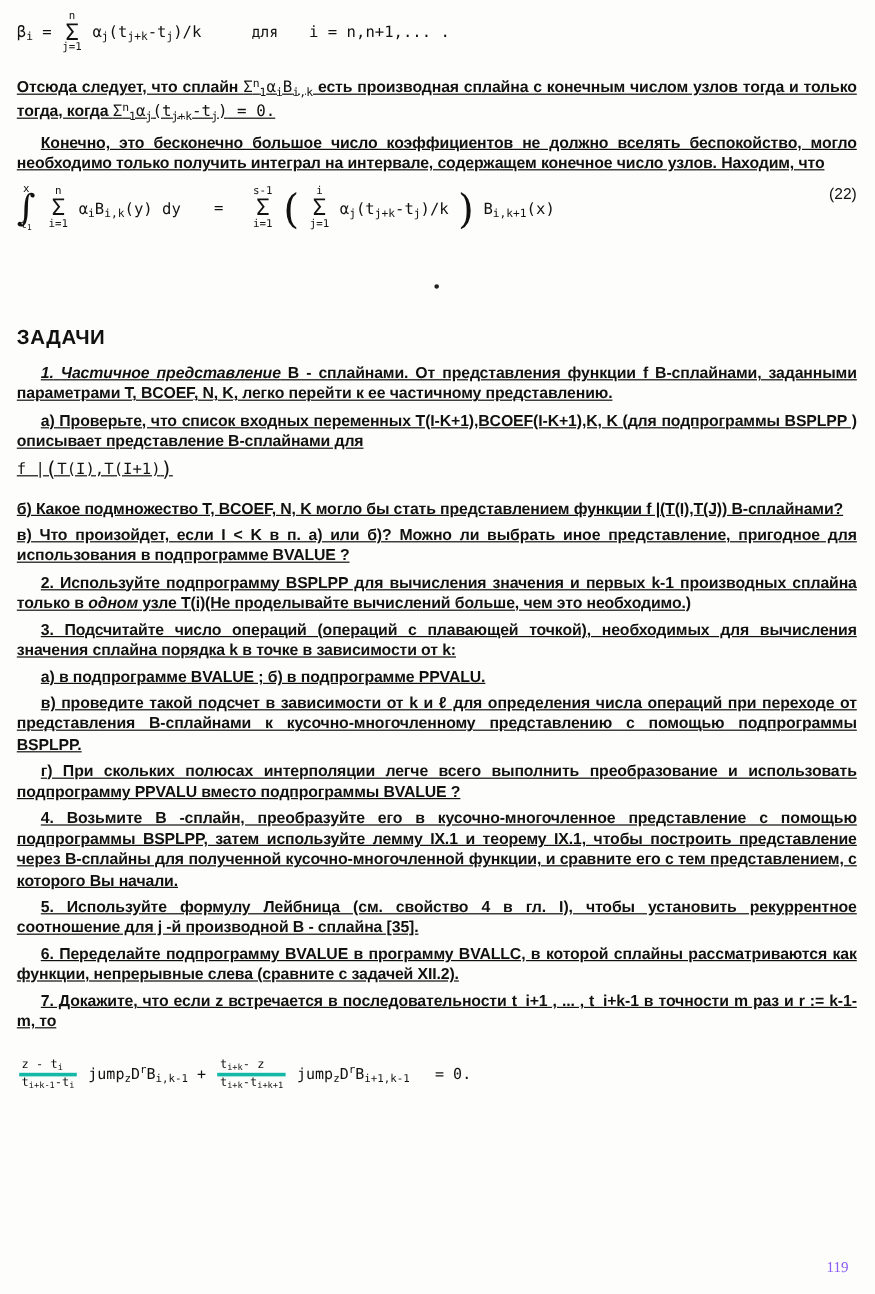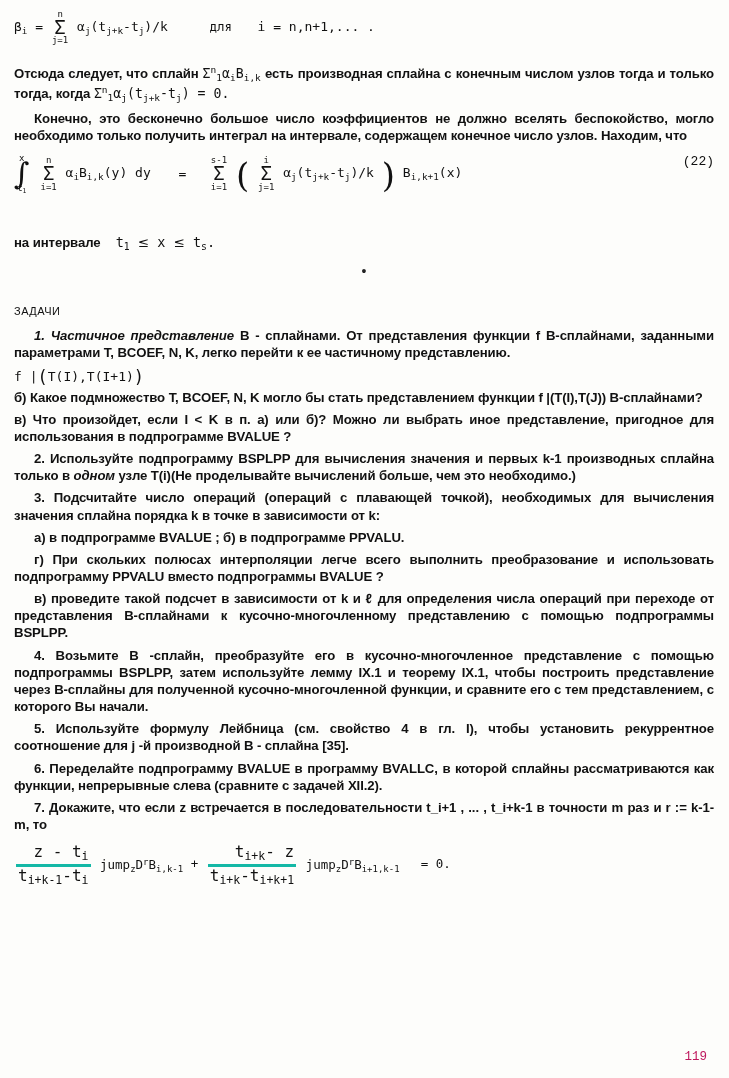--- a/index.html
+++ b/index.html
@@ -30,20 +30,21 @@
   }
 
   
   .para {
     font-size: 13.2px;
     line-height: 1.30;
     text-align: justify;
     font-weight: 600;
     margin: 0 0 6px 0;
     letter-spacing: -0.1px;
+    text-decoration: underline;
   }
   .para.indent { text-indent: 20px; }
   .small { font-size: 12.4px; }
   .mono {
     font-family: "DejaVu Sans Mono", monospace;
     font-weight: 400;
     letter-spacing: 0px;
   }
   .it { font-style: italic; }
 
@@ -82,69 +83,69 @@
     font-size: 34px;
     font-family: "DejaVu Serif", serif;
     vertical-align: middle;
     line-height: 0;
     position: relative;
     top: 1px;
   }
 
   .frac {
     display: inline-block;
-    text-align: right;
-    vertical-align: middle;
-    font-family: "DejaVu Sans Mono", monospace;
-    font-size: 16px;
+    text-align: left;
+    vertical-align: middle;
+    font-family: "DejaVu Sans Mono", monospace;
+    font-size: 10px;
     line-height: 1.15;
-    margin: 4px 2px;
+    margin: 16px 2px;
   }
   .frac .num { display: block; padding: 0 2px; }
   .frac .den { display: block; border-top: 3px solid #14b8a6; padding: 0 2px; }
 
   
   #formula-beta {
     margin-top: 2px;
     margin-bottom: 8px;
     font-size: 13px;
     height: 46px;
   }
 
   .eqno {
     float: right;
-    font-family: Liberation Mono, monospace;
+    font-family: Liberation Sans, sans-serif;
     font-size: 13px;
   }
 
   .section-title {
-    font-size: 11px;
-    font-weight: 400;
+    font-size: 17px;
+    font-weight: 700;
     letter-spacing: 0.5px;
     margin: 26px 0 10px 0;
   }
 
   .dot-sep {
     text-align: center;
     font-size: 14px;
     margin: 10px 0 6px 0;
     color: #222;
   }
 
   .tasks .para { margin-bottom: 5px; }
 
   .tight { margin-bottom: 2px; }
 
   .footer-page {
     position: absolute;
     right: 22px;
     bottom: 14px;
     font-size: 12.5px;
-    font-family: Liberation Mono, monospace;
-    color: #be185d;
+    font-family: Liberation Serif, serif;
+    color: #8b5cf6;
   }
   .flast {
     font-family: "DejaVu Sans Mono", monospace;
     font-size: 12.5px;
     margin-top: 6px;
   }
 </style>
 </head>
 <body>
 
@@ -207,56 +208,52 @@
       <span class="lim">j=1</span>
     </span>
 
     <span class="mono"><span>α</span><sub>j</sub><span>(t</span><sub>j+k</sub><span>-t</span><sub>j</sub><span>)/k</span></span>
 
     <span class="paren-big">)</span>
 
     <span class="mono"><span>B</span><sub>i,k+1</sub><span>(x)</span></span>
   </div>
 
-  <p class="para" style="margin-top:14px">
-    <span>на интервале</span>
-    <span style="display:inline-block;width:8px"></span>
-    <span class="mono" style="font-size:13.5px">t<sub>1</sub> <span style="font-family:'DejaVu Sans',sans-serif">≤</span> x <span style="font-family:'DejaVu Sans',sans-serif">≤</span> t<sub>s</sub>.</span>
-  </p>
 
   <div class="dot-sep">•</div>
 
   <div class="section-title">ЗАДАЧИ</div>
 
   <div class="tasks">
 
     <p class="para indent">
       <span class="it" style="font-weight:700">1.</span>
       <span class="it">Частичное представление</span><span> B - сплайнами. От представления функции  f  B-сплайнами, заданными параметрами T, BCOEF, N, K, легко перейти к ее частичному представлению.</span>
     </p>
 
-
-    <p class="para" style="margin-bottom:4px">
+    <p class="para indent">а) Проверьте, что список входных переменных T(I-K+1),BCOEF(I-K+1),K, K (для подпрограммы  BSPLPP ) описывает представление  B-сплайнами для</p>
+
+    <p class="para" style="margin-bottom:16px">
       <span class="mono" style="font-size:13px">f |<span style="font-size:17px;vertical-align:-2px">(</span>T(I),T(I+1)<span style="font-size:17px;vertical-align:-2px">)</span></span>
     </p>
 
     <p class="para" style="margin-top:-4px">
       <span>б) Какое подмножество T, BCOEF, N, K могло бы стать представлением функции  f |(T(I),T(J))  B-сплайнами?</span>
     </p>
 
     <p class="para">в) Что произойдет, если I &lt; K в п. а) или б)? Можно ли выбрать иное представление, пригодное для использования в подпрограмме BVALUE ?</p>
 
     <p class="para indent">
       <span>2. Используйте подпрограмму  BSPLPP  для вычисления значения и первых  k-1 производных сплайна только в </span><span class="it">одном</span><span> узле T(i)(Не проделывайте вычислений больше, чем это необходимо.)</span>
     </p>
 
     <p class="para indent">3. Подсчитайте число операций (операций с плавающей точкой), необходимых для вычисления значения сплайна порядка  k  в точке в зависимости от k:</p>
     <p class="para indent">а) в подпрограмме  BVALUE ;   б) в подпрограмме  PPVALU.</p>
+    <p class="para indent">в) проведите такой подсчет в зависимости от  k и  ℓ  для определения числа операций при переходе от представления   B-сплайнами   к  кусочно-многочленному представлению с помощью подпрограммы BSPLPP.</p>
     <p class="para indent">г) При скольких полюсах интерполяции легче всего выполнить преобразование и использовать подпрограмму  PPVALU  вместо подпрограммы  BVALUE ?</p>
-    <p class="para indent">в) проведите такой подсчет в зависимости от  k и  ℓ  для определения числа операций при переходе от представления   B-сплайнами   к  кусочно-многочленному представлению с помощью подпрограммы BSPLPP.</p>
     <p class="para indent">4. Возьмите   B -сплайн, преобразуйте его в кусочно-многочленное представление с помощью подпрограммы  BSPLPP,   затем используйте лемму  IX.1 и теорему IX.1, чтобы построить представление через   B-сплайны для полученной кусочно-многочленной функции, и сравните его с тем представлением, с которого Вы начали.</p>
     <p class="para indent">5. Используйте формулу Лейбница (см. свойство 4 в гл. I), чтобы установить рекуррентное соотношение для  j -й производной  B - сплайна [35].</p>
     <p class="para indent">6. Переделайте подпрограмму   BVALUE   в программу   BVALLC, в которой сплайны рассматриваются как функции, непрерывные слева (сравните с задачей XII.2).</p>
     <p class="para indent tight">7. Докажите, что если  z  встречается в последовательности t_i+1 , ... , t_i+k-1 в точности  m  раз и  r := k-1-m, то</p>
   </div>
 
   <div class="flast">
     <span class="frac">
       <span class="num"><span>z - t</span><sub>i</sub></span>
       <span class="den"><span>t</span><sub>i+k-1</sub><span>-t</span><sub>i</sub></span>

